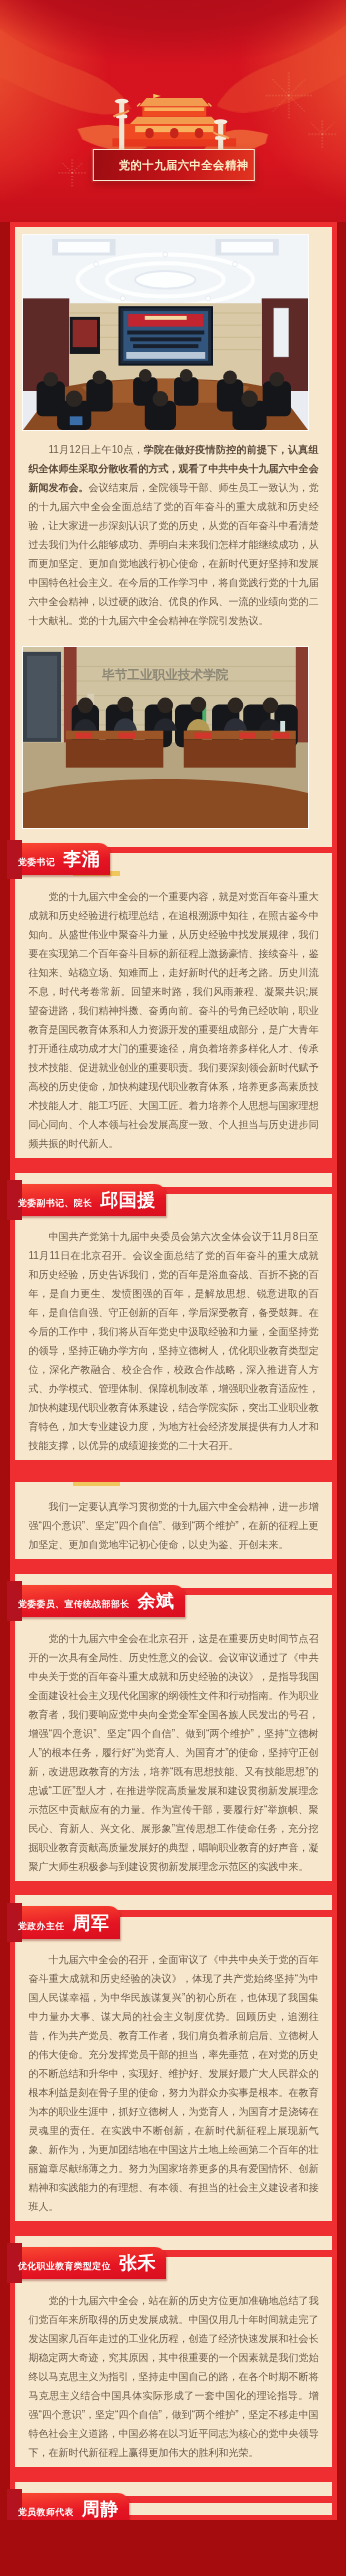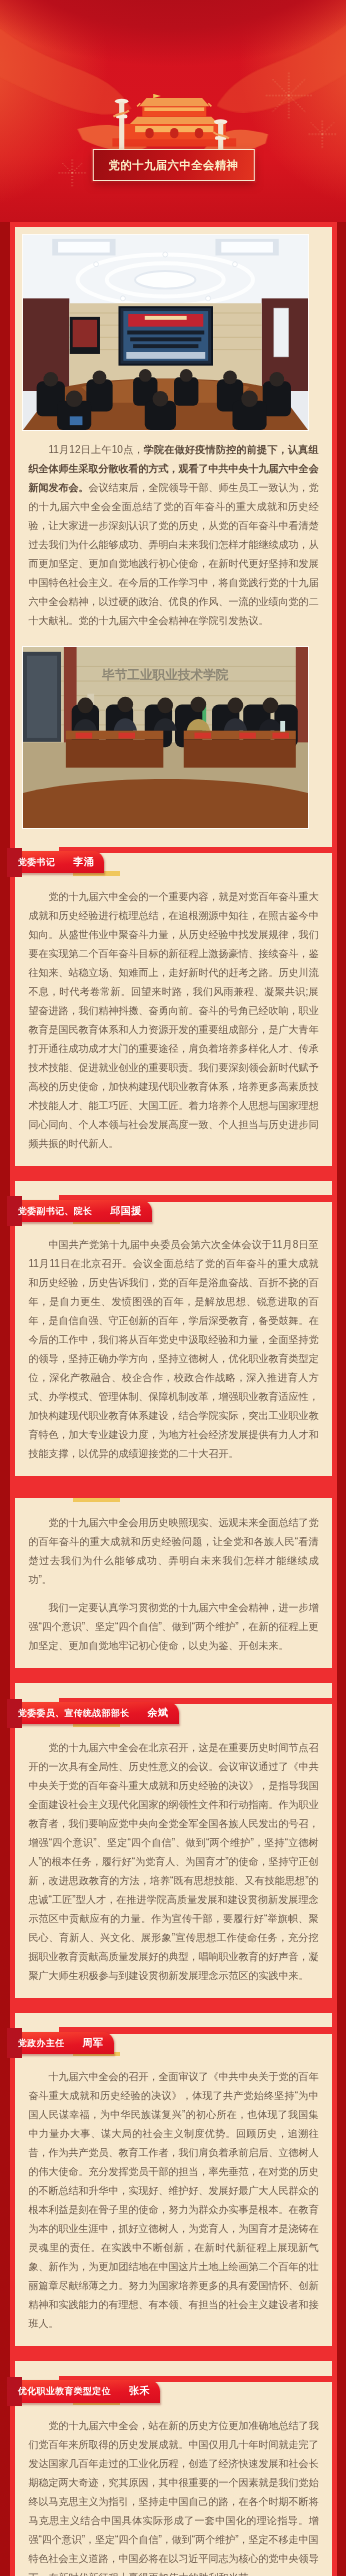--- a/index.html
+++ b/index.html
@@ -19,61 +19,61 @@
       radial-gradient(75% 120% at 110% 28%, #ec5a31 0%, rgba(236,90,49,0) 55%),
       linear-gradient(180deg,#d31220 0%,#d8151f 70%,#c5101a 100%);
   }
   .header svg { position:absolute; left:0; top:0; }
   .title-box {
     position:absolute; left:50%; top:149px; transform:translateX(-50%);
     width:150px; padding:6.2px 5.2px;
     background:linear-gradient(100deg,#9c0d12 0%,#c41418 55%,#e23420 100%);
     border:0.5px solid #f7ead0;
     box-shadow:0 4.1px 8.2px rgba(110,8,8,.5), 0 0 0 1.5px rgba(255,240,210,.08);
-    text-align:center; color:#fbeec6; font-weight:bold;
+    text-align:right; color:#fbeec6; font-weight:bold;
     font-size:11.3px; line-height:1.6; letter-spacing:0.5px;
   }
 
   
   .frame { margin:0 9.8px; background:#ee2e30; padding:5.2px; }
   .card  { background:#f7e8cd; }
   .gap   { height:5.7px; }            
 
   .photo-wrap { padding:7.2px 7.2px 3.1px; }
   .photo-wrap svg { display:block; border:1px solid rgba(255,255,255,.85); }
 
   .body-p {
     margin:5.2px 13.4px 9.3px; color:#6b5a4c;
     font-size:10px; line-height:1.9; text-indent:2em;
     text-align:justify;
   }
   .body-p .bold { font-weight:bold; color:#5d4c3e; }
-  .card .body-p:last-child { padding-bottom:13px; }
+  .card .body-p:last-child { padding-bottom:5px; }
 
   
   .tagrow { position:relative; height:33px; }
   .tagbar {
     position:absolute; left:44px; right:0; top:14.4px; height:6.7px;
     background:#ee2e30;
   }
   .tag {
-    position:absolute; left:-5.2px; top:19px; z-index:2;
+    position:absolute; left:-5.2px; top:11px; z-index:2;
     display:inline-flex; align-items:baseline;
     padding:4.1px 10.3px 4.1px 8.2px;
     background:linear-gradient(175deg,#fb4a33 0%,#e51523 60%,#d90e1f 100%);
     border-radius:0 11.3px 0 0;
     box-shadow:1px 1.5px 2.1px rgba(120,8,12,.35);
     color:#fff; white-space:nowrap;
   }
   .tag::before {               
     content:""; position:absolute; left:-3.1px; top:-3.6px; bottom:-3.6px; width:15.5px;
     background:#b5121f; z-index:-1;
   }
   .tag .tp { font-size:8.8px; font-weight:bold; letter-spacing:0.5px; }
-  .tag .tn { font-size:10px; font-weight:bold; margin-left:18px; letter-spacing:0.5px; }
+  .tag .tn { font-size:18px; font-weight:bold; margin-left:8px; letter-spacing:0.5px; }
   .goldline { width:47px; height:4.1px; background:#f0c75c; margin:6.2px 0 11.3px 58px; }
 </style>
 </head>
 <body>
 
 <div class="page">
 
   <div class="header">
     <svg width="347" height="222" viewBox="0 0 673 430">
 
@@ -326,21 +326,20 @@
               <span class="tp">党委副书记、院长</span>
               <span class="tn">邱国援</span>
             </div>
           </div>
           <div class="goldline"></div>
           <p class="body-p">中国共产党第十九届中央委员会第六次全体会议于11月8日至11月11日在北京召开。会议全面总结了党的百年奋斗的重大成就和历史经验，历史告诉我们，党的百年是浴血奋战、百折不挠的百年，是自力更生、发愤图强的百年，是解放思想、锐意进取的百年，是自信自强、守正创新的百年，学后深受教育，备受鼓舞。在今后的工作中，我们将从百年党史中汲取经验和力量，全面坚持党的领导，坚持正确办学方向，坚持立德树人，优化职业教育类型定位，深化产教融合、校企合作，校政合作战略，深入推进育人方式、办学模式、管理体制、保障机制改革，增强职业教育适应性，加快构建现代职业教育体系建设，结合学院实际，突出工业职业教育特色，加大专业建设力度，为地方社会经济发展提供有力人才和技能支撑，以优异的成绩迎接党的二十大召开。</p>
         </div>
         <div class="gap"></div>
         <div class="card">
           <div class="goldline"></div>
-          <p class="body-p">党的十九届六中全会用历史映照现实、远观未来全面总结了党的百年奋斗的重大成就和历史经验问题，让全党和各族人民“看清楚过去我们为什么能够成功、弄明白未来我们怎样才能继续成功”。</p>
           <p class="body-p">我们一定要认真学习贯彻党的十九届六中全会精神，进一步增强“四个意识”、坚定“四个自信”、做到“两个维护”，在新的征程上更加坚定、更加自觉地牢记初心使命，以史为鉴、开创未来。</p>
         </div>
         <div class="gap"></div>
         <div class="card">
           <div class="tagrow">
             <div class="tagbar"></div>
             <div class="tag">
               <span class="tp">党委委员、宣传统战部部长</span>
               <span class="tn">余斌</span>
             </div>

